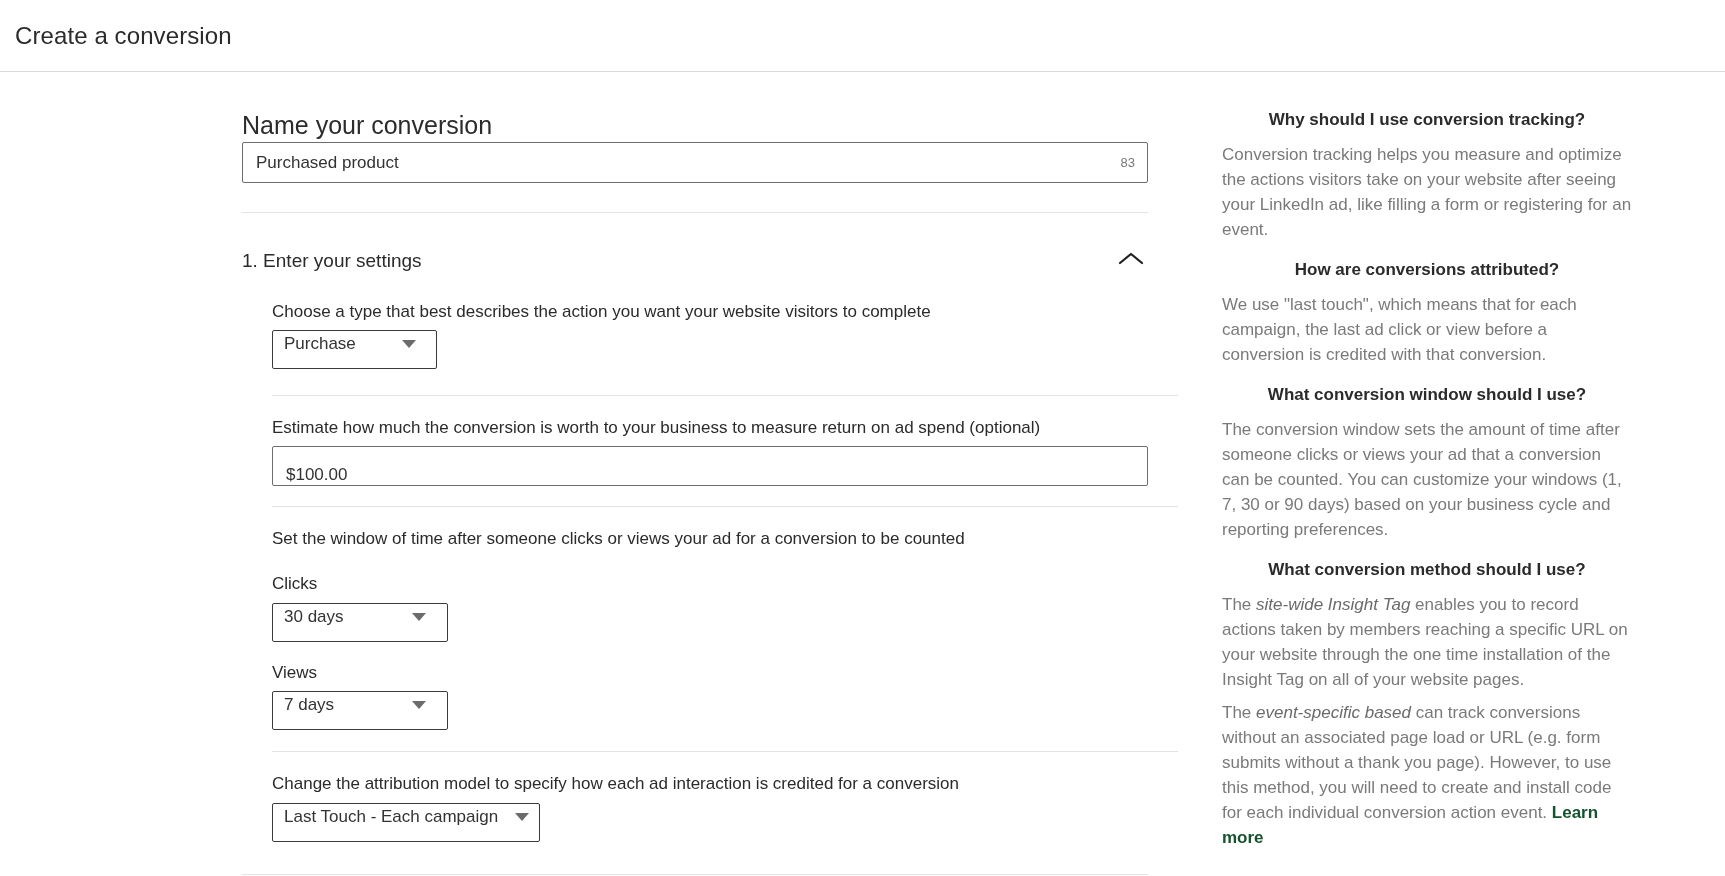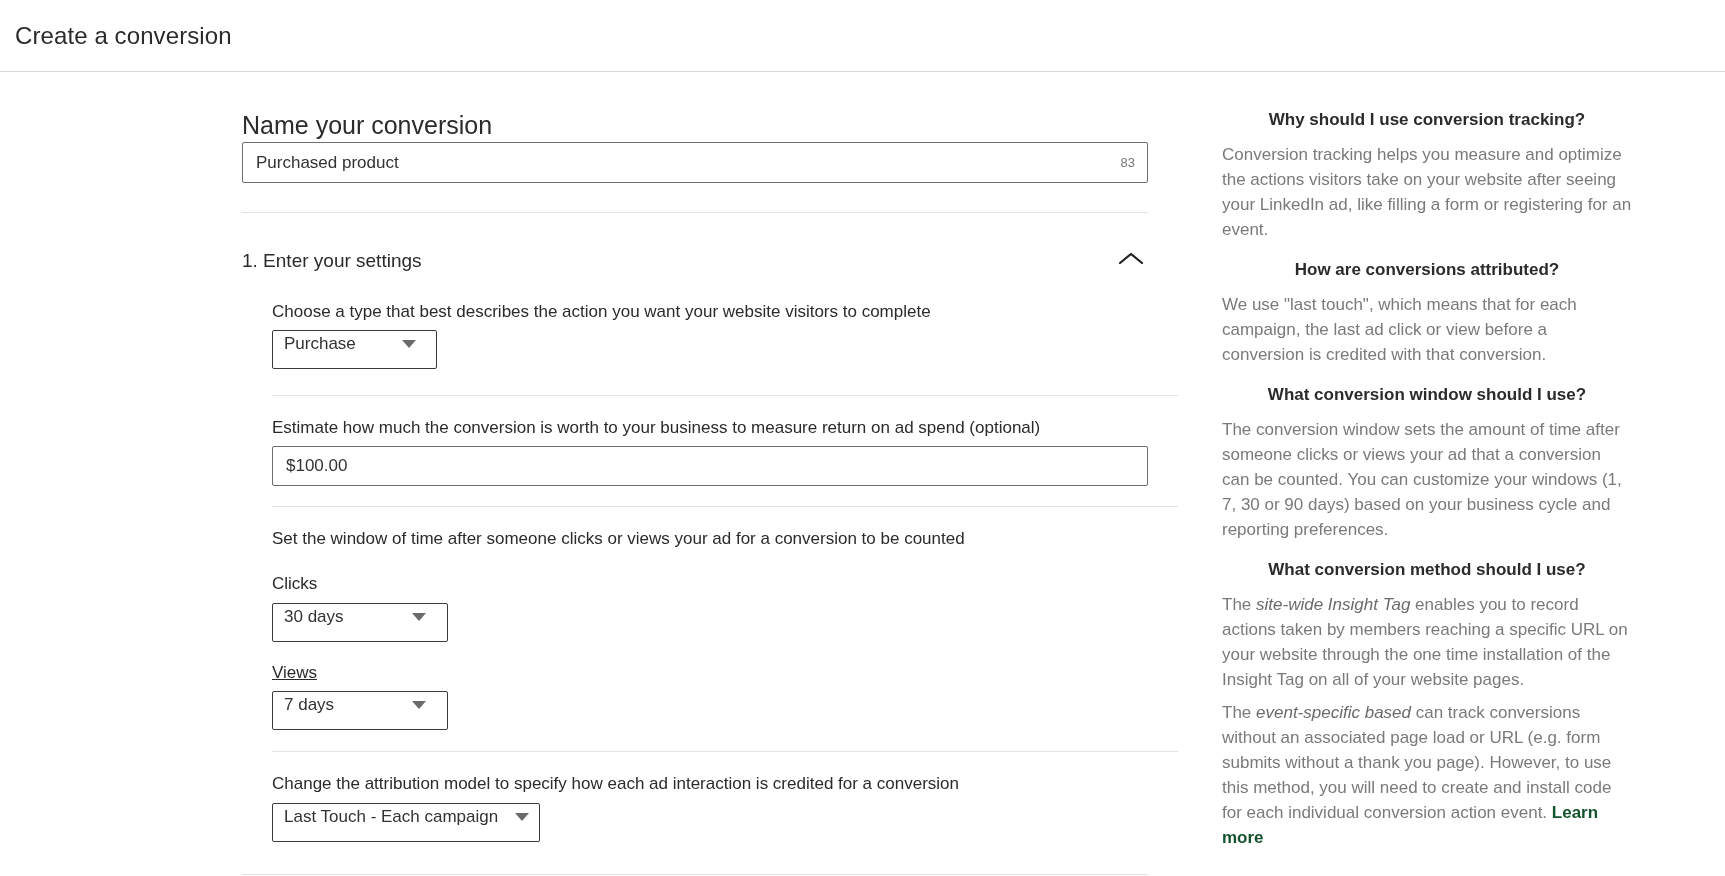--- a/index.html
+++ b/index.html
@@ -20,21 +20,21 @@
     .collapse-btn { position: absolute; left: 874px; top: 176px; width: 30px; height: 24px; cursor: pointer; display: flex; align-items: center; justify-content: center; }
 
     .sub { position: absolute; left: 30px; width: 906px; }
     .sub-label { font-size: 17px; color: #2b2b2b; }
     .sub-divider { position: absolute; left: 30px; width: 906px; height: 1px; background: #e2e2e2; }
 
     .select-box { position: absolute; height: 39px; border: 1px solid #3a3a3a; border-radius: 2px; display: flex; align-items: center; padding: 0 10px 11px 11px; cursor: pointer; background: #fff; }
     .select-value { font-size: 17px; color: #333; flex: 1; white-space: nowrap; }
     .caret { width: 0; height: 0; border-left: 7px solid transparent; border-right: 7px solid transparent; border-top: 8px solid #6b6b6b; margin-left: 6px; }
 
-    .value-input { position: absolute; left: 30px; width: 876px; height: 40px; border: 1px solid #6e6e6e; border-radius: 2px; display: flex; align-items: center; padding: 0 13px; }
+    .value-input { position: absolute; left: 30px; width: 876px; height: 40px; border: 1px solid #6e6e6e; border-radius: 2px; display: flex; align-items: flex-end; padding: 0 13px; }
     .value-input input { border: none; outline: none; font: inherit; font-size: 17px; color: #333; flex: 1; background: transparent; }
 
     .small-label { position: absolute; left: 30px; font-size: 17px; color: #2b2b2b; }
 
     .help { position: absolute; left: 1222px; top: 108px; width: 410px; }
     .help-q { font-size: 17px; font-weight: 700; color: #2b2b2b; margin-bottom: 10px; line-height: 24px; text-align: center; }
     .help-a { font-size: 17px; color: #7a7a7a; line-height: 25px; margin-bottom: 16px; }
     .help-a em { font-style: italic; color: #6a6a6a; }
     .help-link { color: #14532d; font-weight: 700; text-decoration: none; cursor: pointer; }
   </style>
@@ -74,21 +74,21 @@
     <input type="text" value="$100.00" style="">
   </div>
   <div class="sub-divider" style="top:434px;"></div>
 
   <div class="sub sub-label" style="top:457px;">Set the window of time after someone clicks or views your ad for a conversion to be counted</div>
   <div class="small-label" style="top:502px;">Clicks</div>
   <div class="select-box" style="left:30px; top:531px; width:176px;">
     <span class="select-value">30 days</span>
     <span class="caret" style="margin-right:11px;"></span>
   </div>
-  <div class="small-label" style="top:591px;text-decoration:underline;">Views</div>
+  <div class="small-label" style="top:591px;">Views</div>
   <div class="select-box" style="left:30px; top:619px; width:176px;">
     <span class="select-value">7 days</span>
     <span class="caret" style="margin-right:11px;"></span>
   </div>
   <div class="sub-divider" style="top:679px;"></div>
 
   <div class="sub sub-label" style="top:702px;">Change the attribution model to specify how each ad interaction is credited for a conversion</div>
   <div class="select-box" style="left:30px; top:731px; width:268px;">
     <span class="select-value">Last Touch - Each campaign</span>
     <span class="caret"></span>

